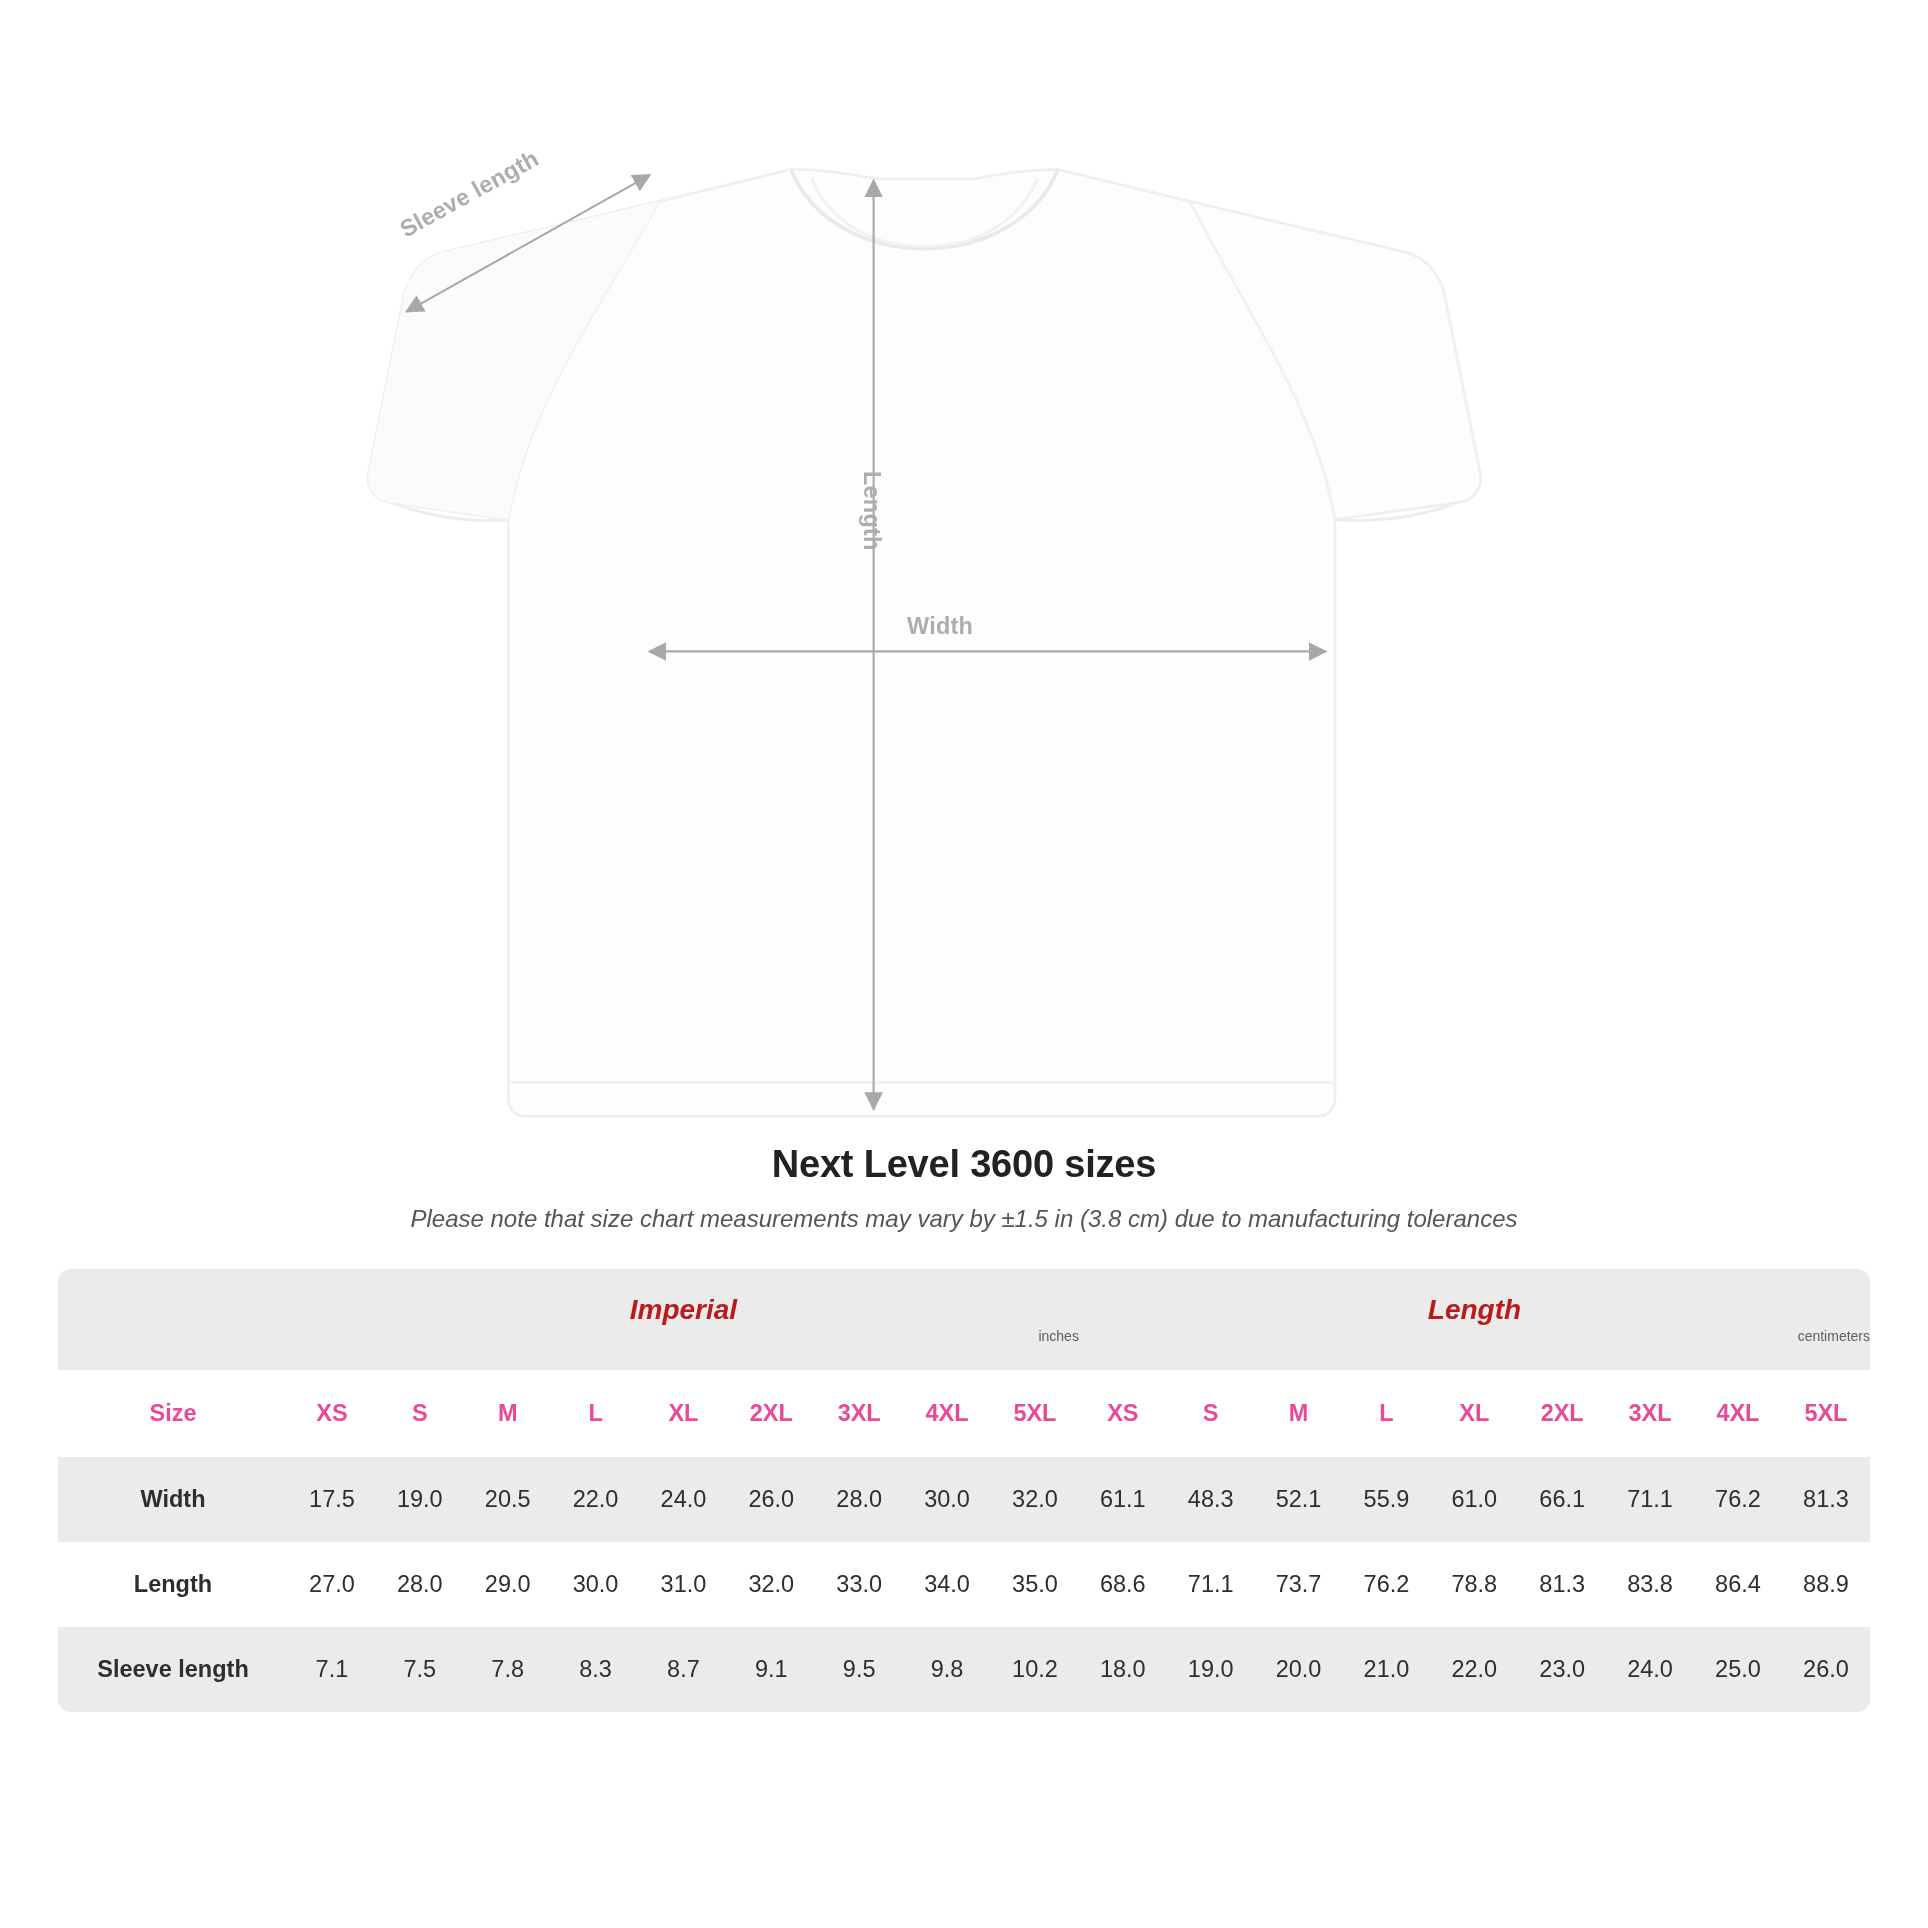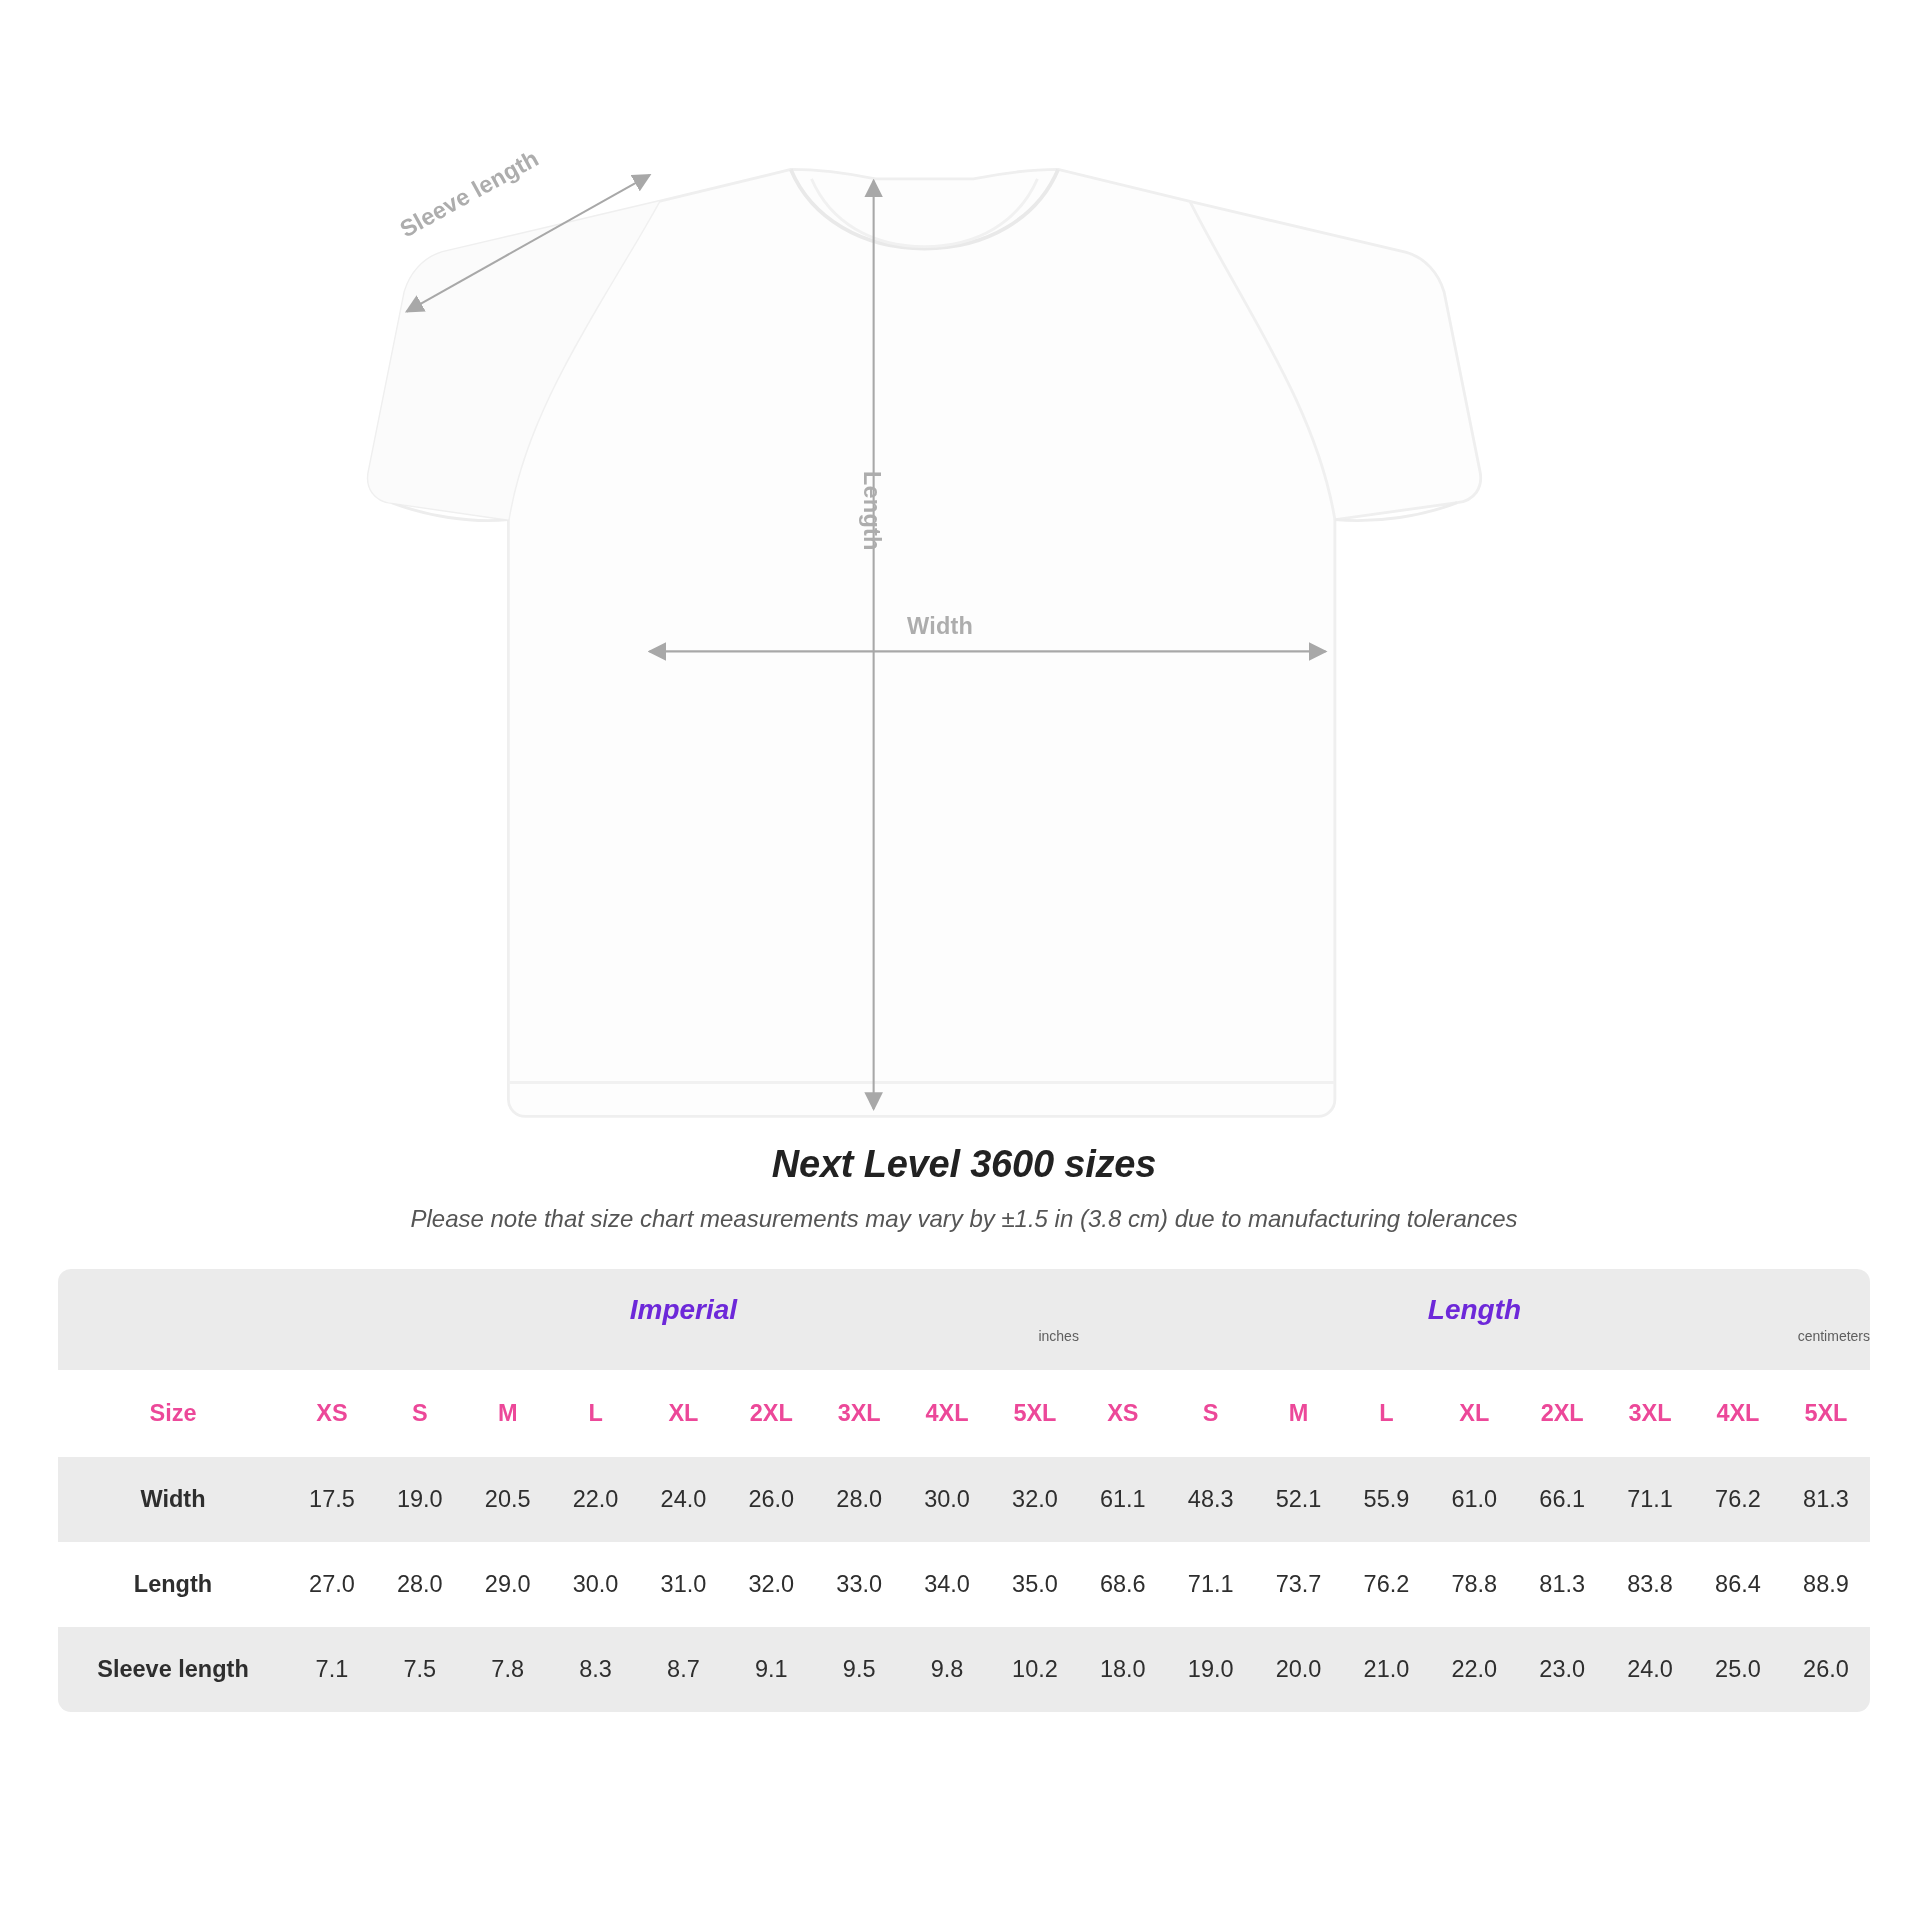--- a/index.html
+++ b/index.html
@@ -58,21 +58,20 @@
   .heading-block {
     text-align: center;
     margin-top: 3.8px;
   }
   .chart-title {
     font-size: 38px;
     font-weight: bold;
     color: #222222;
     margin: 0;
     letter-spacing: -0.2px;
-    font-style: italic;
   }
   .chart-note {
     font-size: 24px;
     font-style: italic;
     color: #555555;
     margin-top: 19px;
   }
 
   
   .table-wrap {
@@ -91,21 +90,21 @@
     vertical-align: middle;
   }
   .unit-header td {
     background: #ebebeb;
     padding: 24.5px 0 22.6px 0;
   }
   .unit-name {
     font-size: 28px;
     font-weight: bold;
     font-style: italic;
-    color: #6d28d9;
+    color: #b91c1c;
     line-height: 1.18;
   }
   .unit-sub {
     font-size: 14px;
     color: #5e5e5e;
     line-height: 1.5;
     text-align: right;
   }
   .row-label {
     font-size: 23.5px;

